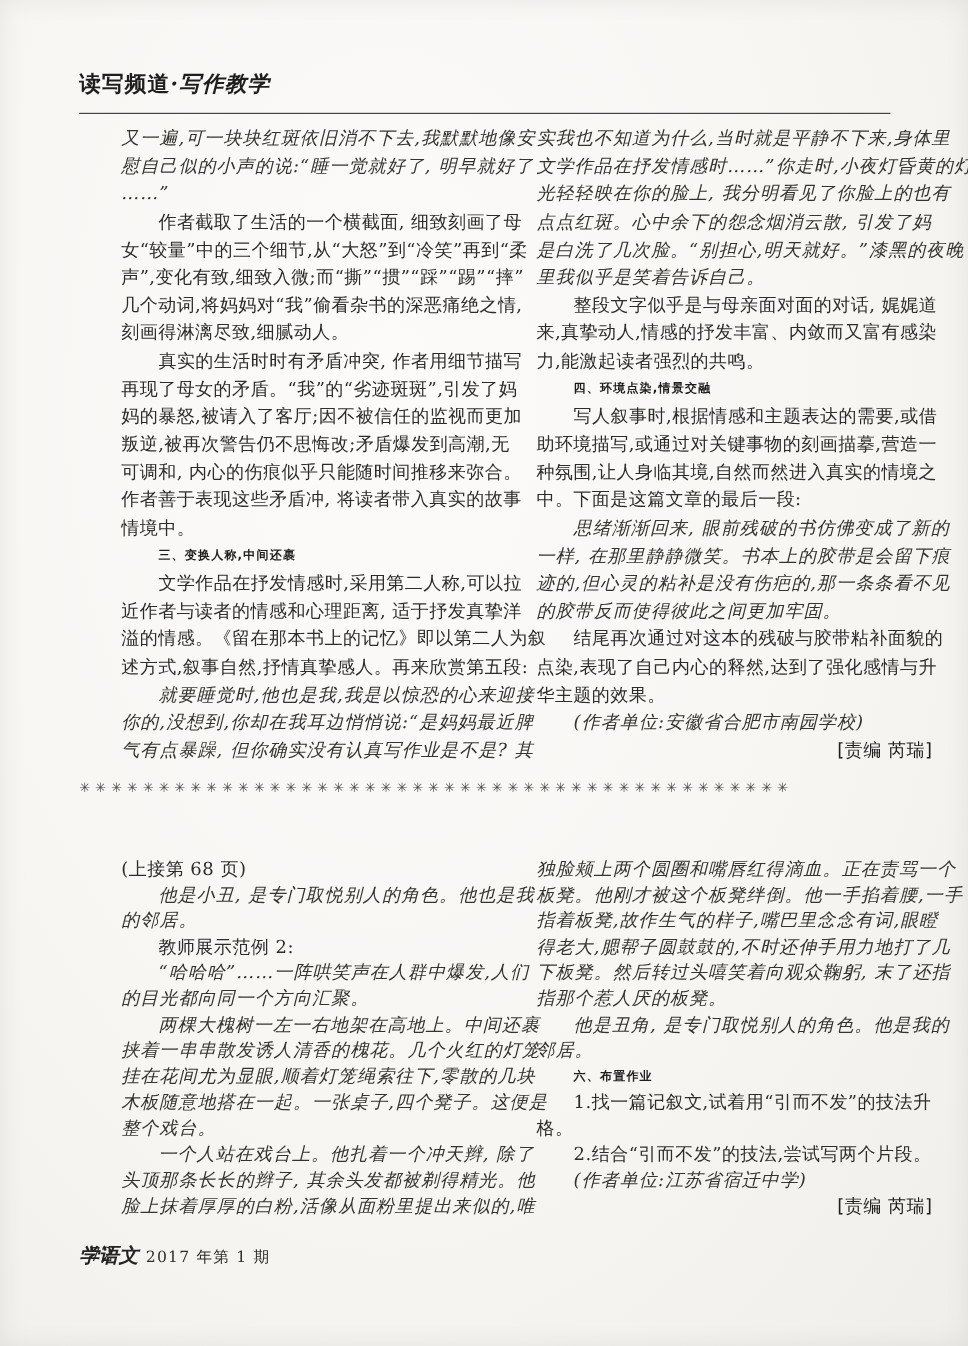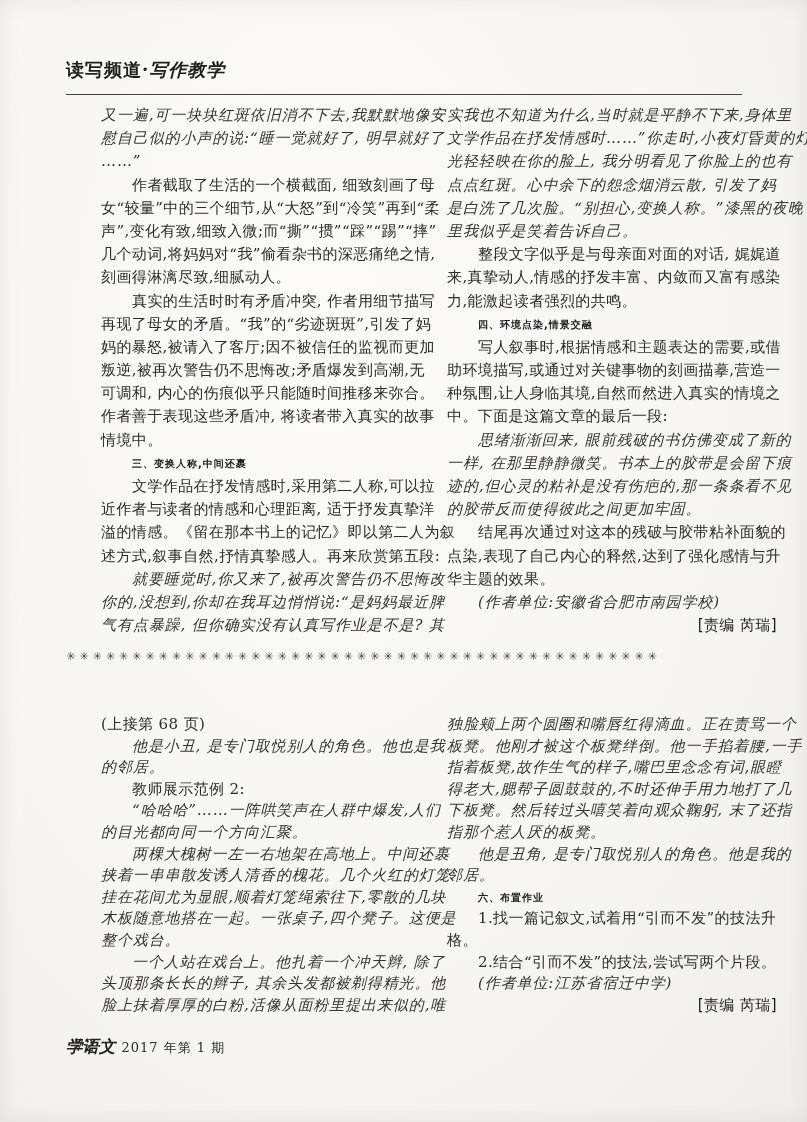--- a/index.html
+++ b/index.html
@@ -76,30 +76,30 @@
           <div class="line">妈的暴怒,被请入了客厅;因不被信任的监视而更加</div>
           <div class="line">叛逆,被再次警告仍不思悔改;矛盾爆发到高潮,无</div>
           <div class="line">可调和, 内心的伤痕似乎只能随时间推移来弥合。</div>
           <div class="line">作者善于表现这些矛盾冲, 将读者带入真实的故事</div>
           <div class="line">情境中。</div>
           <div class="line b i">三、变换人称,中间还裹</div>
           <div class="line i">文学作品在抒发情感时,采用第二人称,可以拉</div>
           <div class="line">近作者与读者的情感和心理距离, 适于抒发真挚洋</div>
           <div class="line">溢的情感。《留在那本书上的记忆》即以第二人为叙</div>
           <div class="line">述方式,叙事自然,抒情真挚感人。再来欣赏第五段:</div>
-          <div class="line k i">就要睡觉时,你又来了,被再次警告仍不思悔改</div>
+          <div class="line k i">就要睡觉时,他也是我,我是以惊恐的心来迎接</div>
           <div class="line k">你的,没想到,你却在我耳边悄悄说:“是妈妈最近脾</div>
           <div class="line k">气有点暴躁, 但你确实没有认真写作业是不是? 其</div>
         </div>
       <div class="col">
           <div class="line k">实我也不知道为什么,当时就是平静不下来,身体里</div>
           <div class="line k">文学作品在抒发情感时……”你走时,小夜灯昏黄的灯</div>
           <div class="line k">光轻轻映在你的脸上, 我分明看见了你脸上的也有</div>
           <div class="line k">点点红斑。心中余下的怨念烟消云散, 引发了妈</div>
-          <div class="line k">是白洗了几次脸。“别担心,变换人称。”漆黑的夜晚</div>
+          <div class="line k">是白洗了几次脸。“别担心,明天就好。”漆黑的夜晚</div>
           <div class="line k">里我似乎是笑着告诉自己。</div>
           <div class="line i">整段文字似乎是与母亲面对面的对话, 娓娓道</div>
           <div class="line">来,真挚动人,情感的抒发丰富、内敛而又富有感染</div>
           <div class="line">力,能激起读者强烈的共鸣。</div>
           <div class="line b i">四、环境点染,情景交融</div>
           <div class="line i">写人叙事时,根据情感和主题表达的需要,或借</div>
           <div class="line">助环境描写,或通过对关键事物的刻画描摹,营造一</div>
           <div class="line">种氛围,让人身临其境,自然而然进入真实的情境之</div>
           <div class="line">中。下面是这篇文章的最后一段:</div>
           <div class="line k i">思绪渐渐回来, 眼前残破的书仿佛变成了新的</div>

